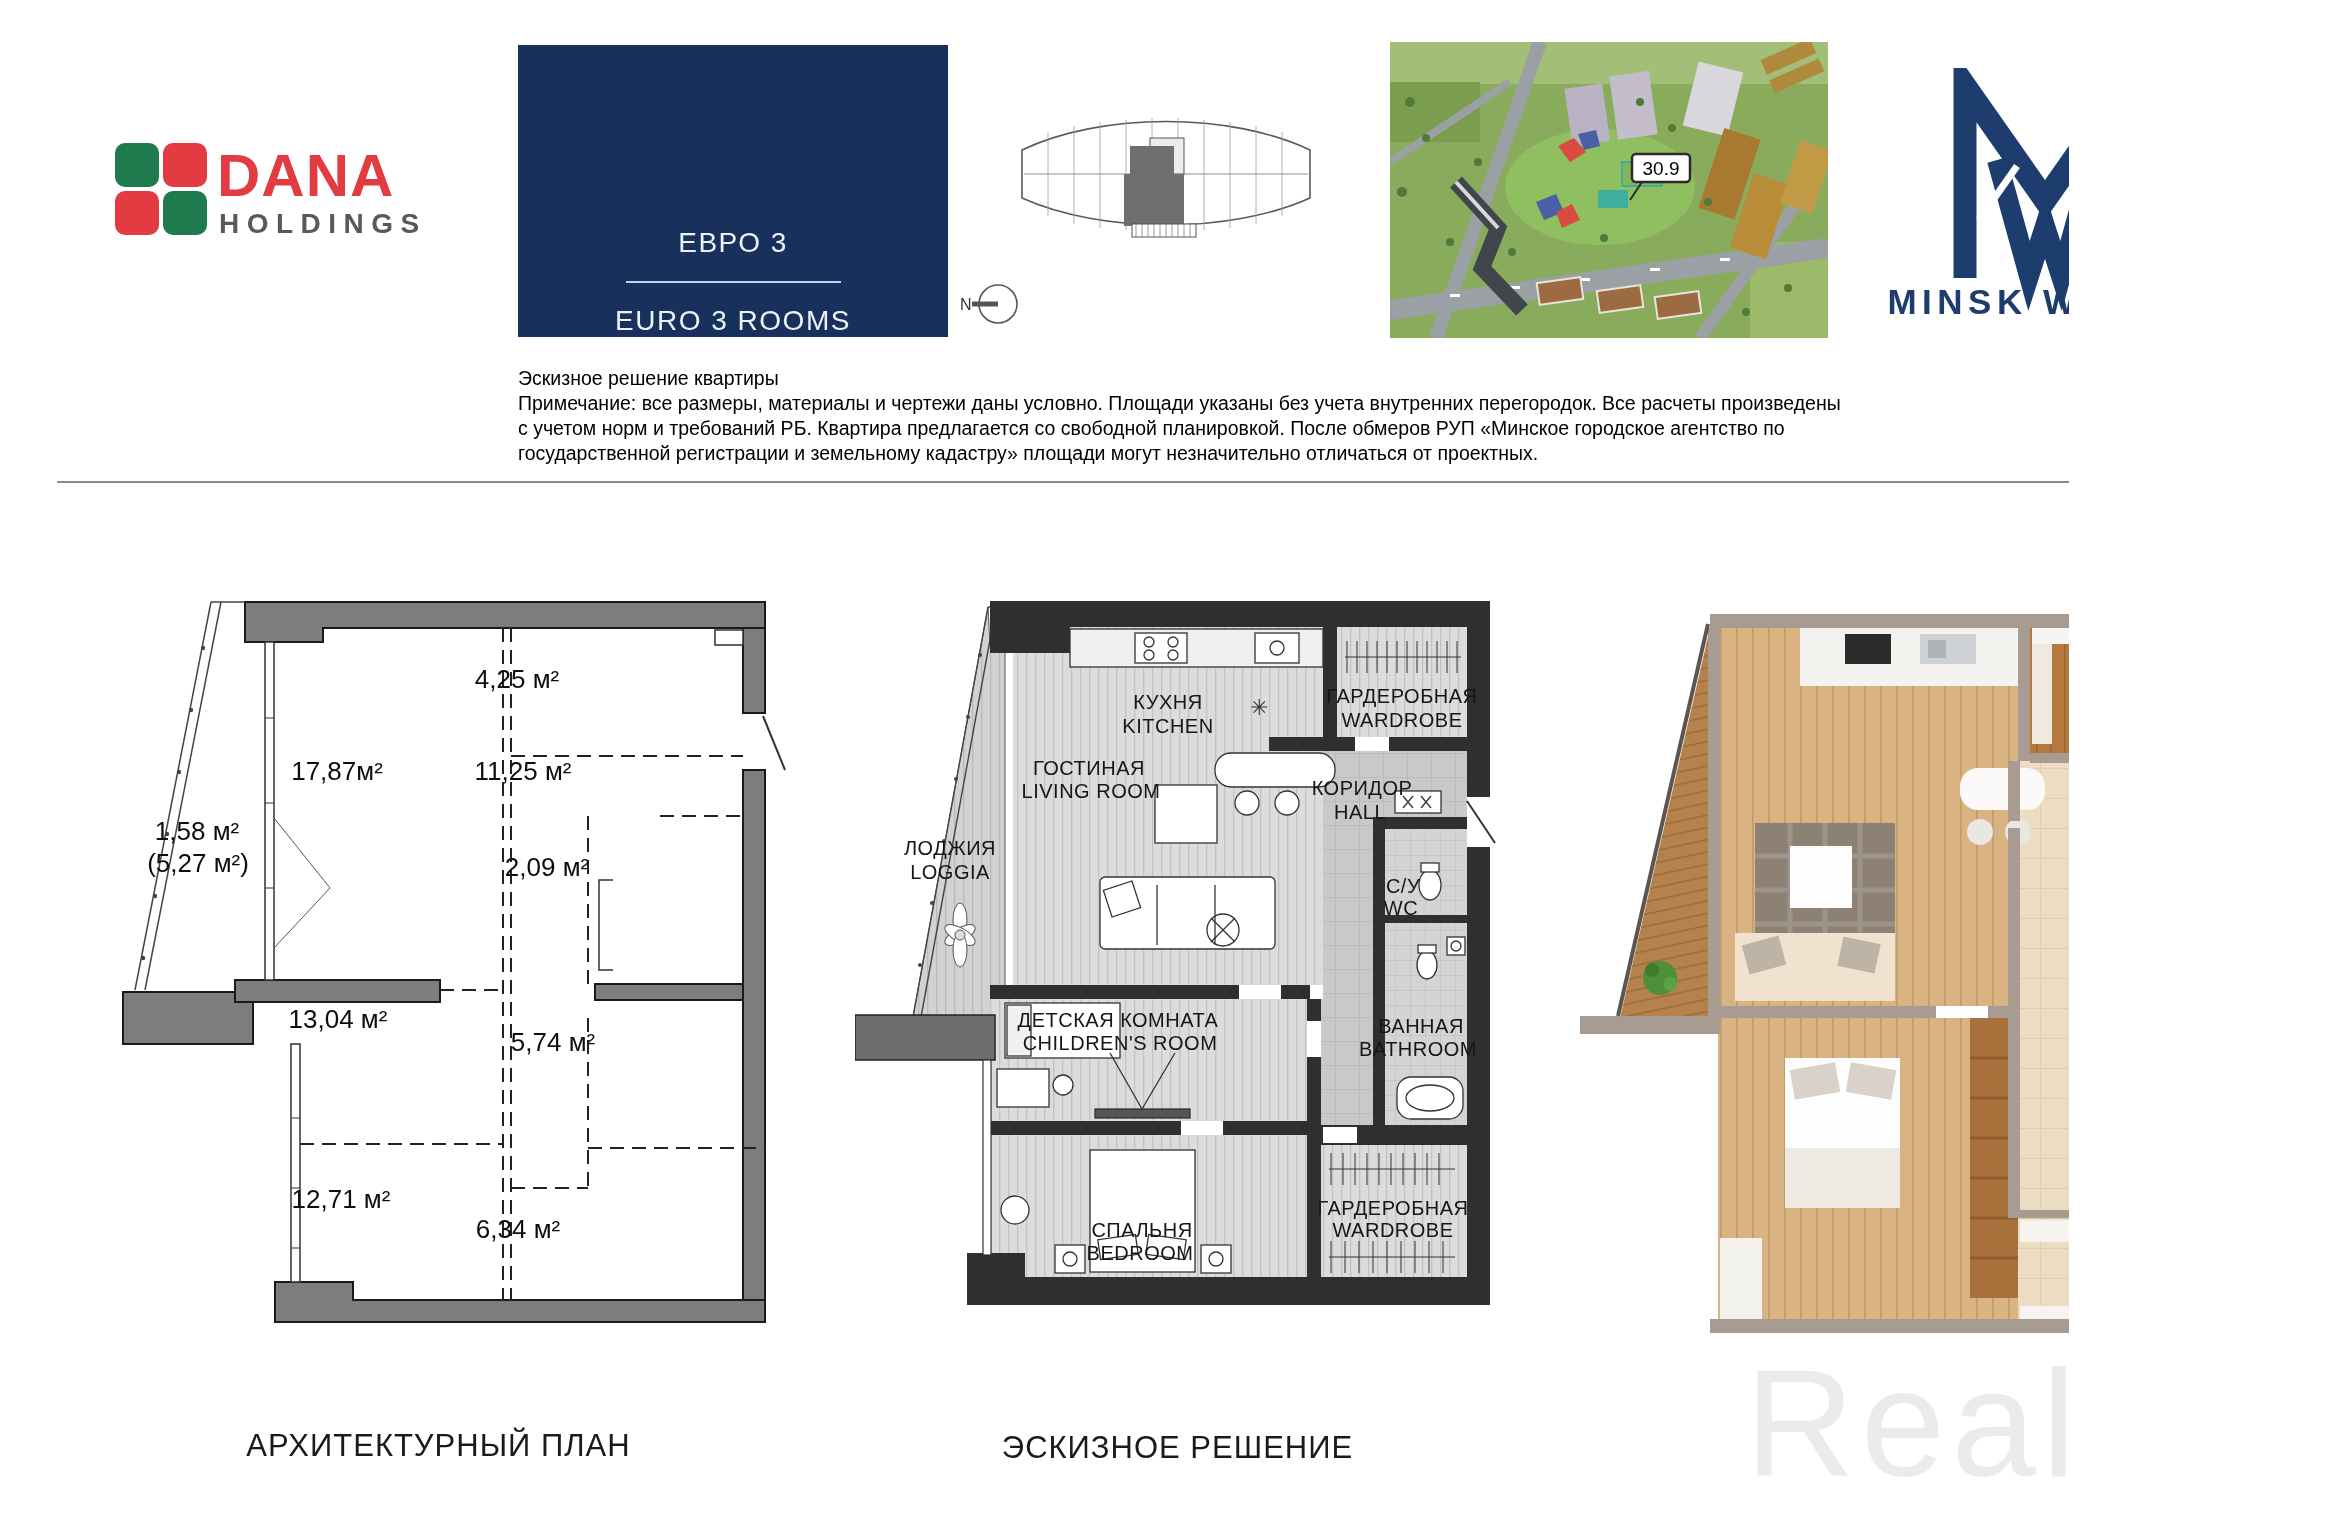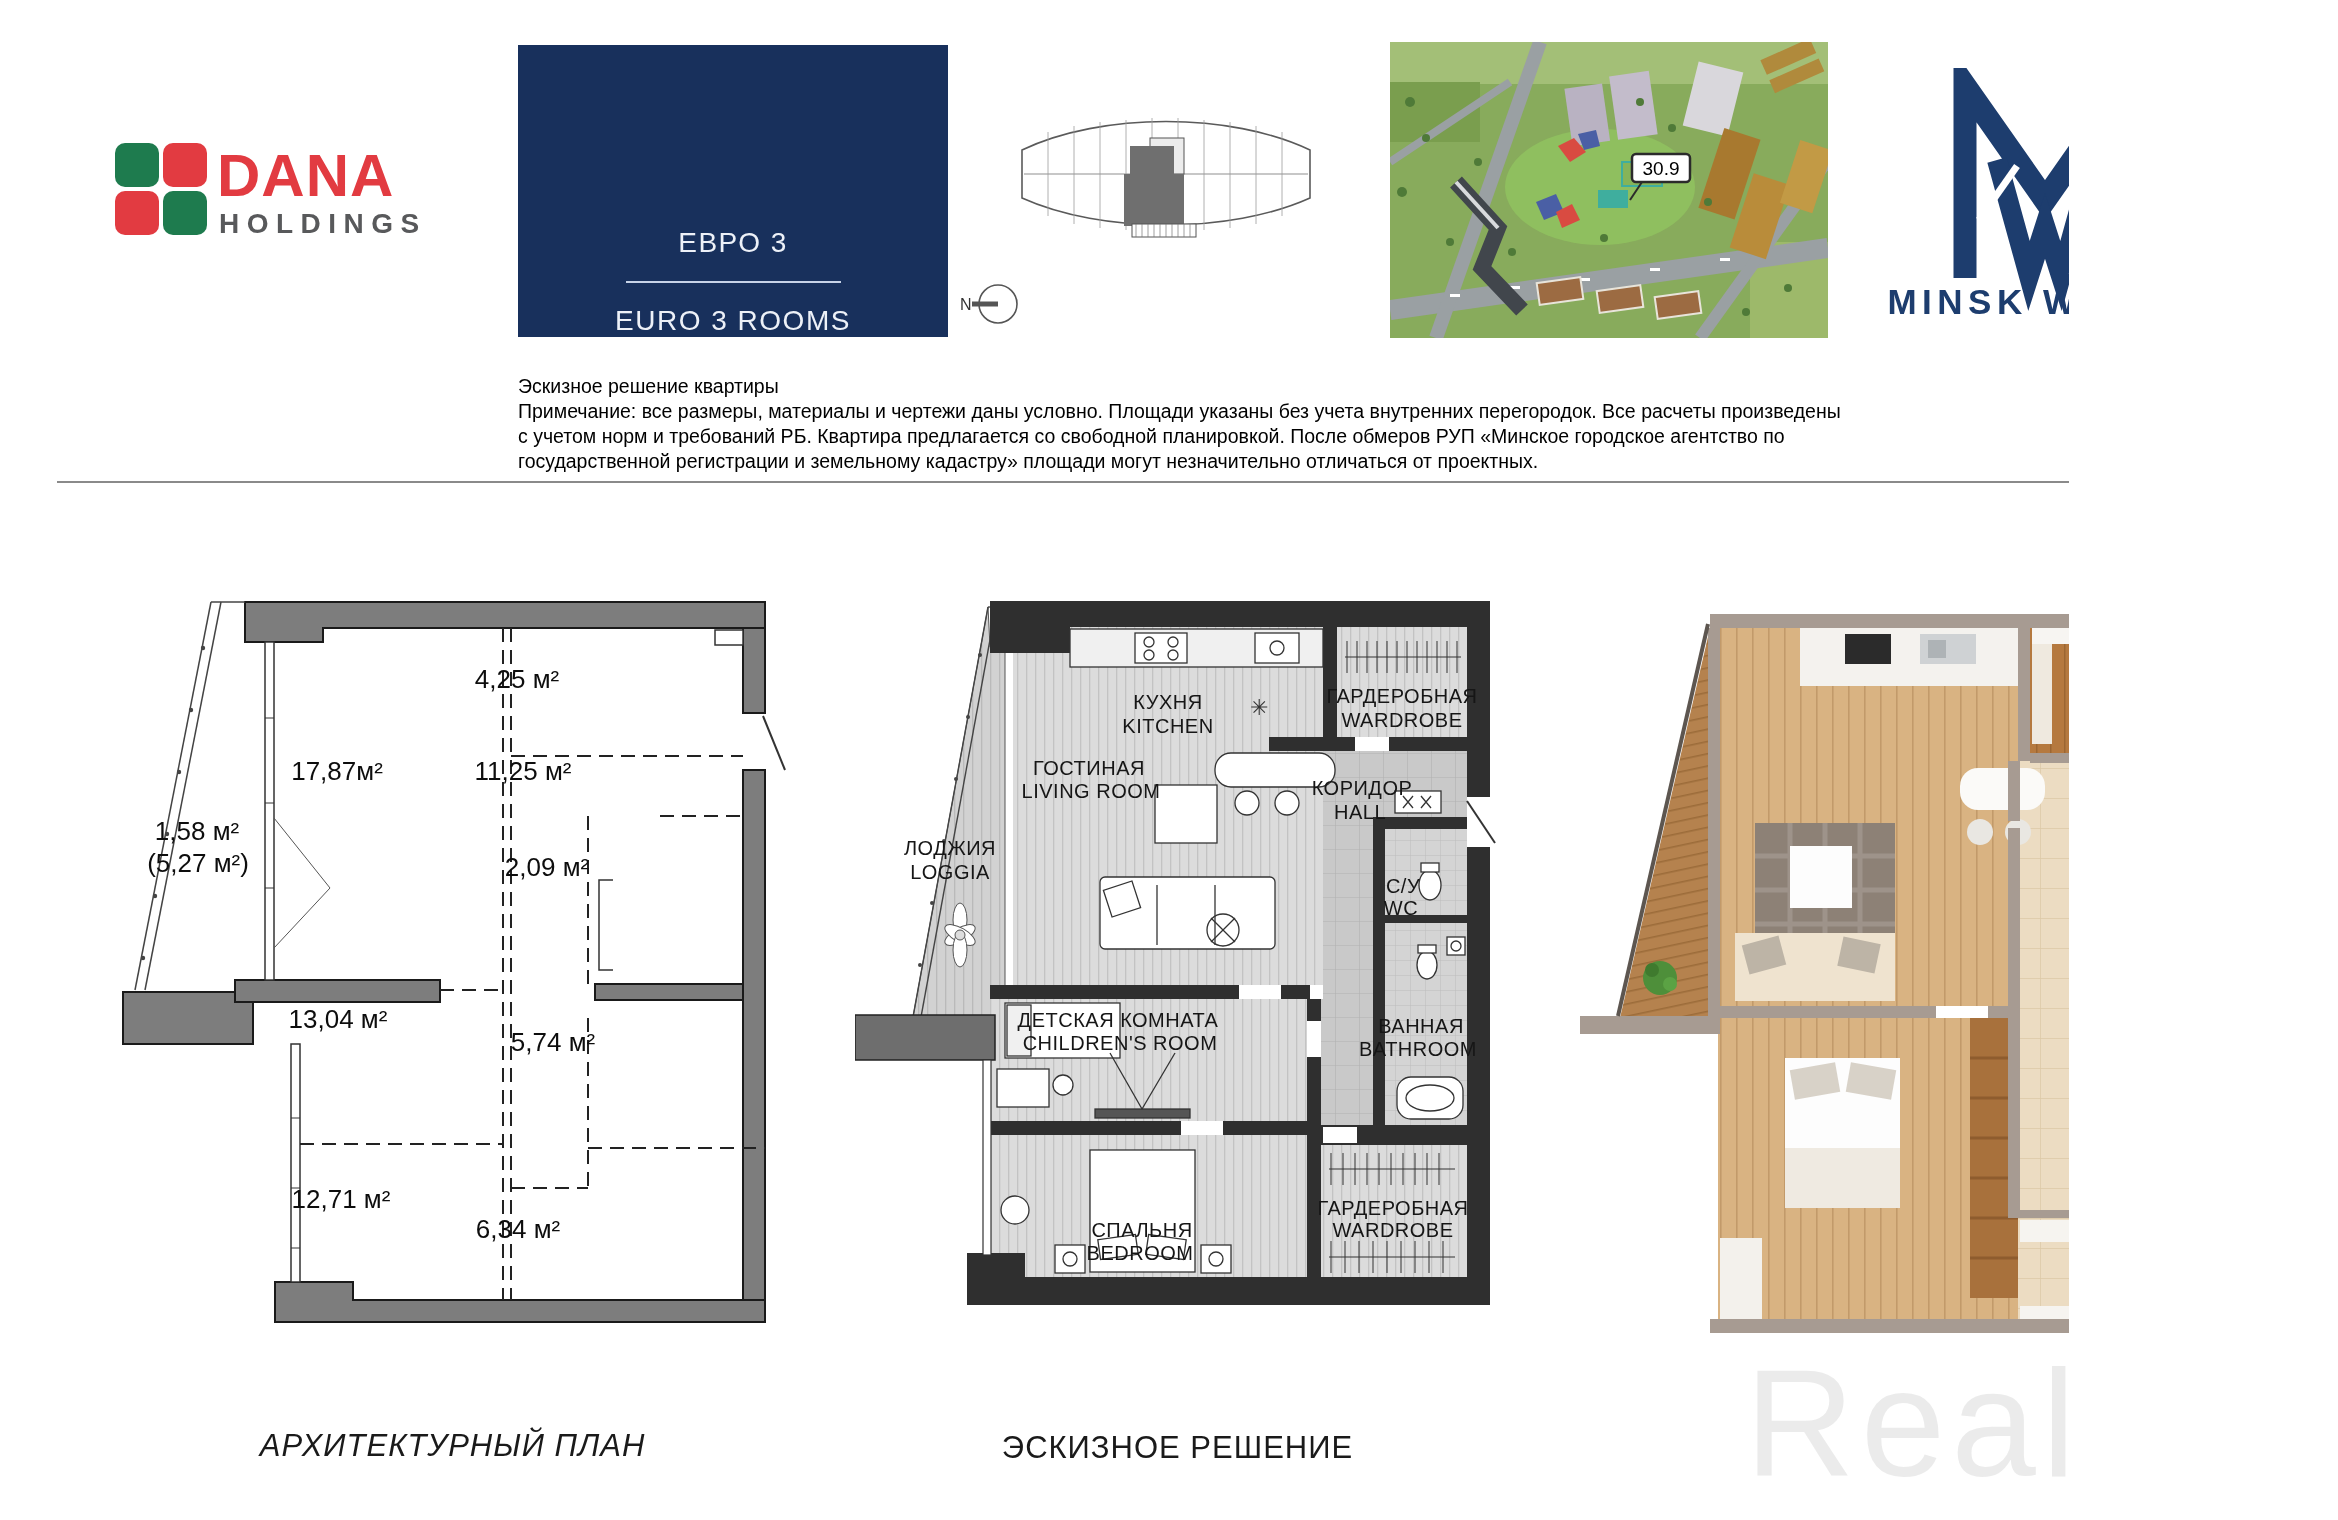--- a/index.html
+++ b/index.html
@@ -4,25 +4,25 @@
 <style>
   html,body{margin:0;padding:0;background:#fff;}
   .canvas{position:relative;width:2069px;height:1520px;background:#ffffff;
           font-family:"Liberation Sans",sans-serif;color:#111;overflow:hidden;}
   .abs{position:absolute;}
   
   .typebox{left:518px;top:45px;width:430px;height:292px;background:#18305C;
            display:flex;flex-direction:column;align-items:center;justify-content:flex-end;}
   .typebox .ru,.typebox .en{color:#EDF1F8;font-size:28px;letter-spacing:1.5px;}
   .typebox .sep{width:215px;height:2px;background:#C7D3E8;margin:22px 0;}
-  .disclaimer{left:518px;top:366px;width:1335px;font-size:19.5px;line-height:25px;color:#000;margin-top:8px;}
+  .disclaimer{left:518px;top:366px;width:1335px;font-size:19.5px;line-height:25px;color:#000;}
   .divider{left:57px;top:481px;width:2224px;height:2px;background:#8a8a8a;}
   
   .caption{font-size:31px;color:#1a1a1a;text-align:center;letter-spacing:1px;}
-  .cap1{left:115px;top:1428px;width:675px;font-style:italic;}
+  .cap1{left:101px;top:1428px;width:675px;}
   .cap2{left:855px;top:1430px;width:645px;}
   .cap3{left:1560px;top:1430px;width:700px;}
   .watermark{left:1745px;top:1336px;font-size:152px;font-weight:normal;letter-spacing:6px;
              color:rgba(190,190,190,0.30);z-index:6;}
   svg text{font-family:"Liberation Sans",sans-serif;}
   .arealbl{font-size:26px;fill:#0d0d0d;}
   .roomlbl{font-size:20px;fill:#161616;letter-spacing:0.5px;}
 </style>
 </head>
 <body>

